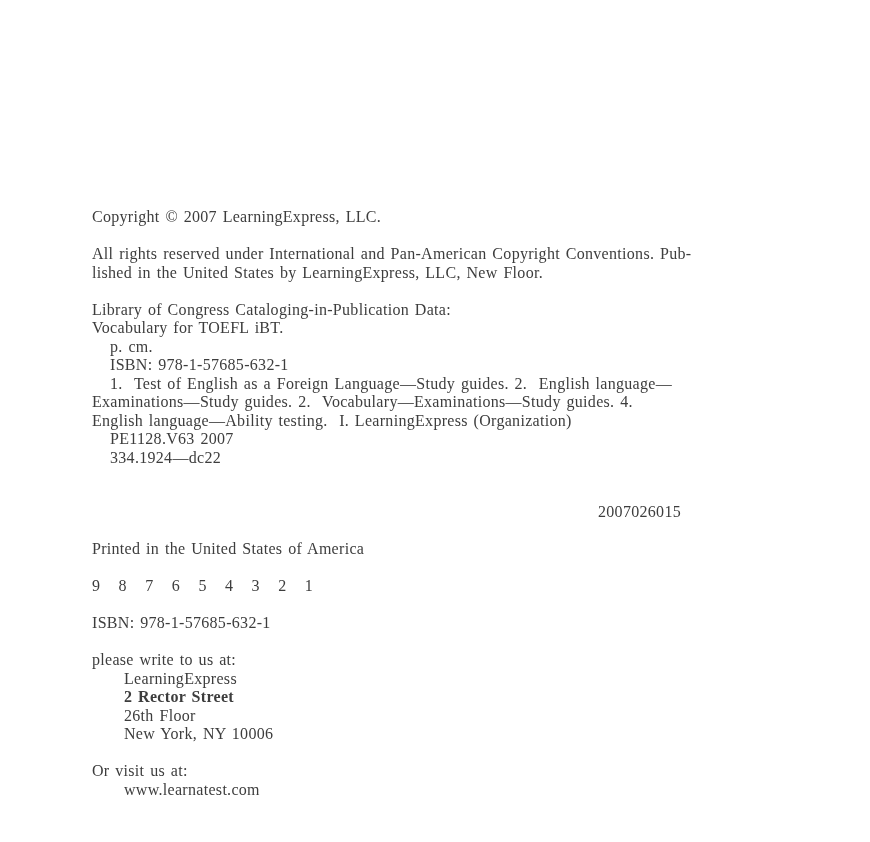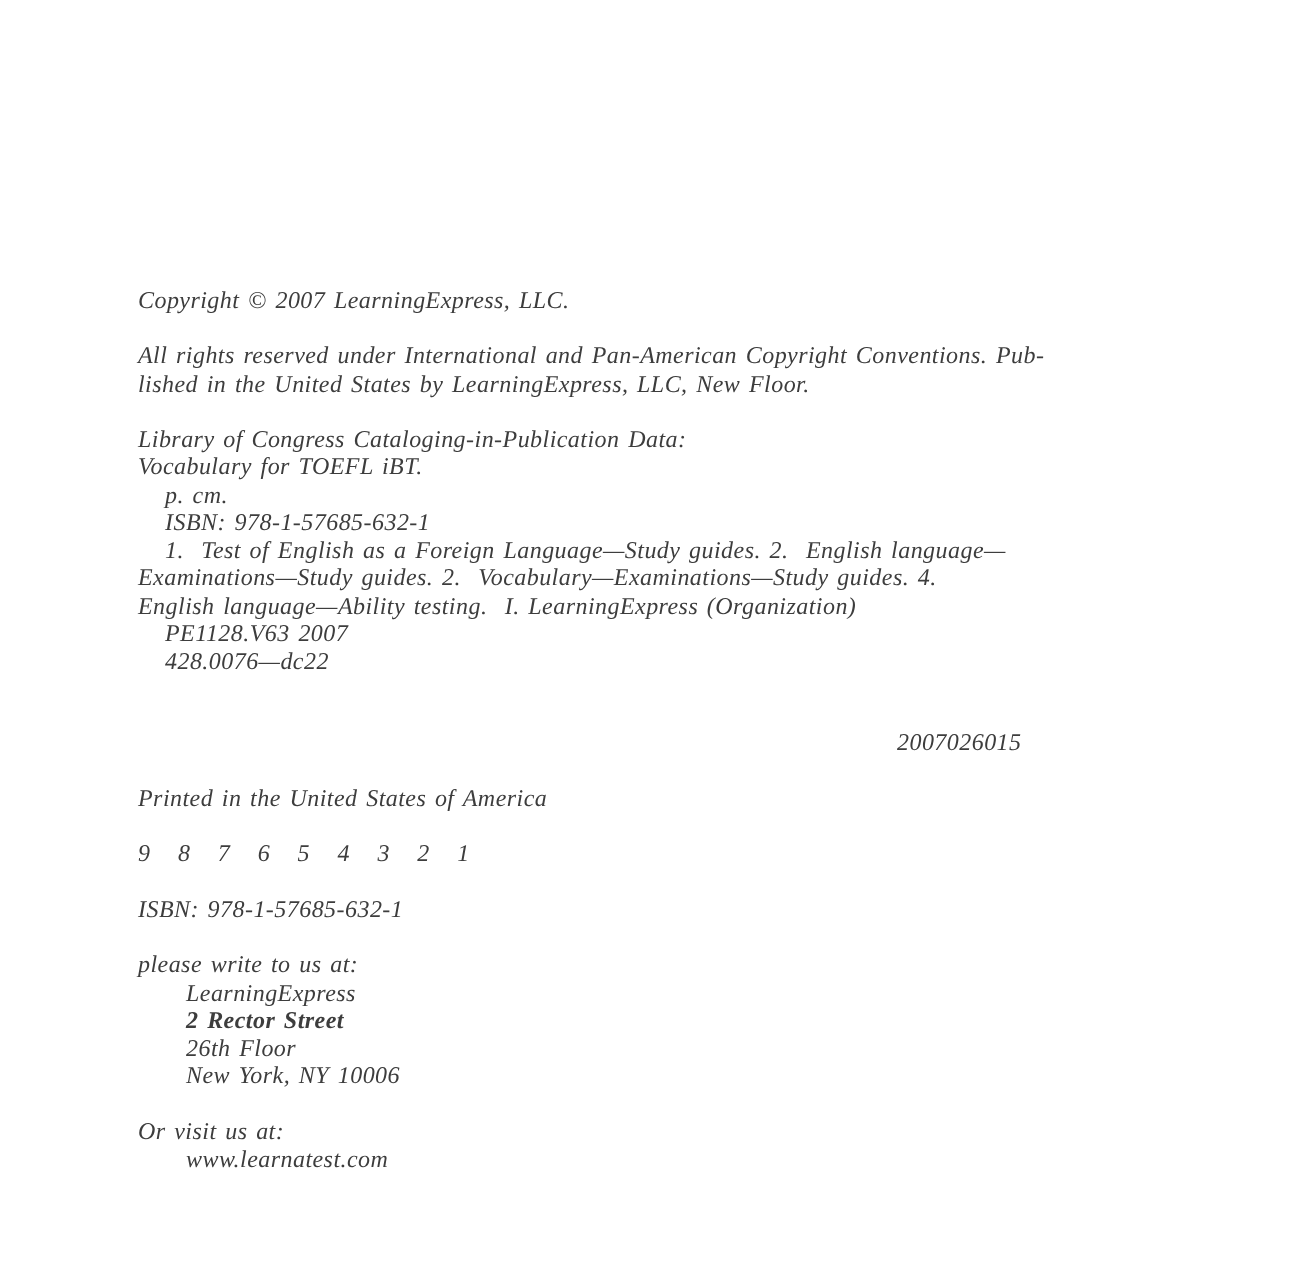--- a/index.html
+++ b/index.html
@@ -12,23 +12,22 @@
     width: 870px;
     height: 842px;
     background: #ffffff;
     overflow: hidden;
     font-family: "Liberation Serif", serif;
     color: #3d3d3d;
   }
   .content {
     position: absolute;
     left: 92px;
-    top: 192px;
+    top: 208px;
     width: 690px;
-    font-style: italic;
   }
   .line {
     margin: 0;
     font-size: 16px;
     line-height: 18.5px;
     letter-spacing: 0.3px;
     word-spacing: 1.5px;
     white-space: pre;
   }
   .para-gap { margin-bottom: 18.5px; }
@@ -57,21 +56,21 @@
 
     <section class="para-gap">
       <p class="line">Library of Congress Cataloging-in-Publication Data:</p>
       <p class="line">Vocabulary for TOEFL iBT.</p>
       <p class="line indent1">p. cm.</p>
       <p class="line indent1">ISBN: 978-1-57685-632-1</p>
       <p class="line indent1">1.  Test of English as a Foreign Language—Study guides. 2.  English language—</p>
       <p class="line">Examinations—Study guides. 2.  Vocabulary—Examinations—Study guides. 4.</p>
       <p class="line">English language—Ability testing.  I. LearningExpress (Organization)</p>
       <p class="line indent1">PE1128.V63 2007</p>
-      <p class="line indent1">428.0076—dc22</p>
+      <p class="line indent1">334.1924—dc22</p>
       <p class="line control-number">2007026015</p>
     </section>
 
     <p class="line para-gap">Printed in the United States of America</p>
 
     <p class="line para-gap print-run">9 8 7 6 5 4 3 2 1</p>
 
     <p class="line para-gap">ISBN: 978-1-57685-632-1</p>
 
     <section class="para-gap">

